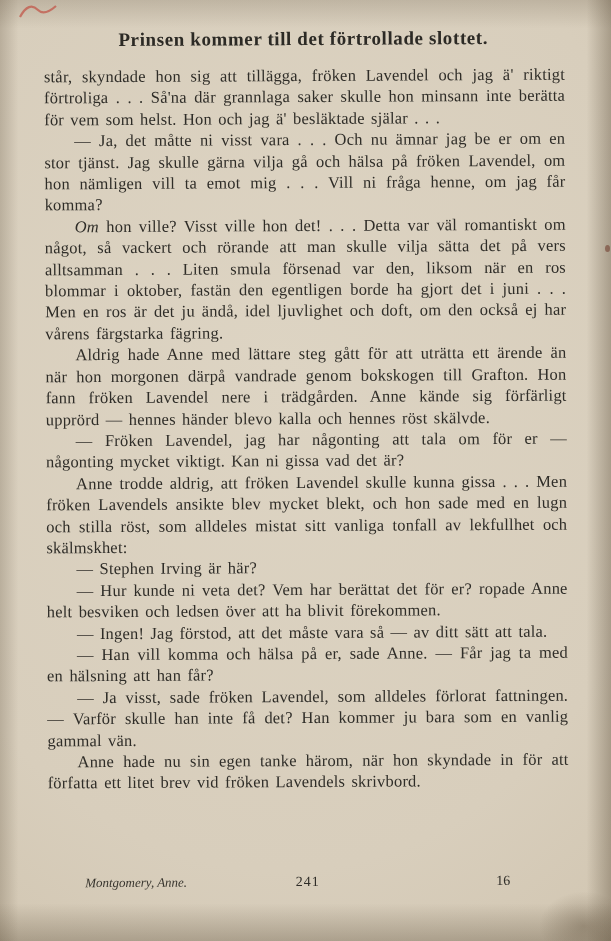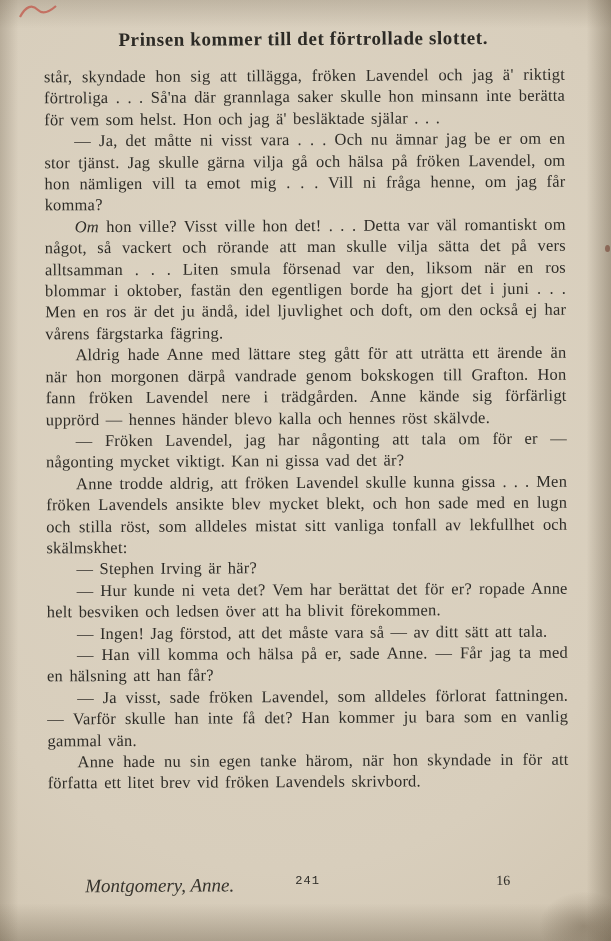--- a/index.html
+++ b/index.html
@@ -77,30 +77,29 @@
   .footer {
     position: absolute;
     left: 45px; right: 45px;
     top: 874px;
     height: 22px;
   }
   .footer .author {
     position: absolute;
     left: 38px;
     font-style: italic;
-    font-size: 19px;
+    font-size: 13px;
     color: #37342d;
   }
   .footer .pageno {
     position: absolute;
     left: 50%;
     transform: translateX(-50%);
-    font-size: 12px;
+    font-size: 14px;
     letter-spacing: 1px;
-    font-family: Liberation Mono, monospace;
   }
   .footer .sig {
     position: absolute;
     right: 58px;
     font-size: 14px;
     text-align: center;
   }
 </style>
 </head>
 <body>

